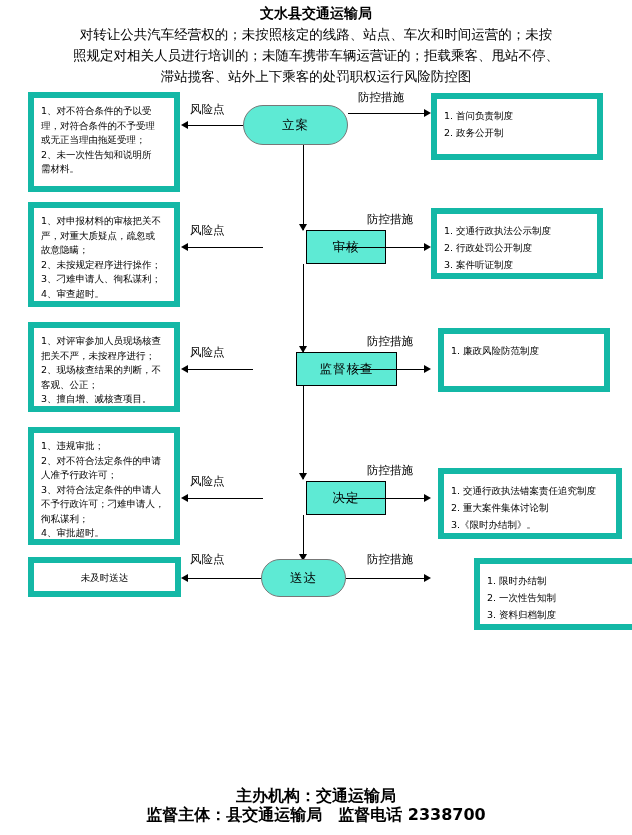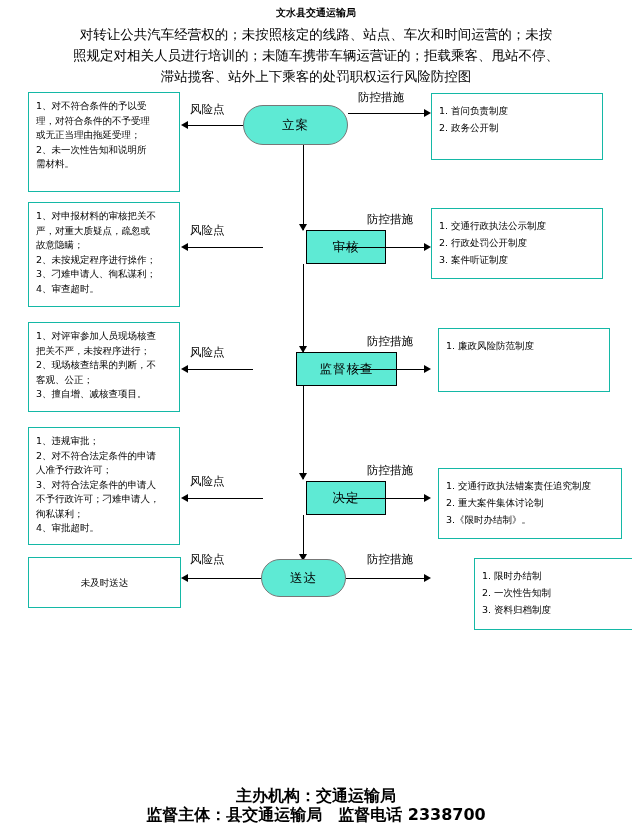--- a/index.html
+++ b/index.html
@@ -14,35 +14,35 @@
     font-family: "DejaVu Sans", "Liberation Sans", sans-serif;
     color: #000000;
     overflow: hidden;
   }
   .abs { position: absolute; box-sizing: border-box; }
 
   
   #header-title {
     top: 4px; left: 0; width: 632px;
     text-align: center;
-    font-size: 10px;
+    font-size: 14px;
     font-weight: bold;
     line-height: 18px;
   }
   #header-subtitle {
     top: 24px; left: 18px; width: 596px;
     text-align: center;
     font-size: 13.5px;
     line-height: 21px;
     letter-spacing: 0px;
   }
 
   
   .risk-box, .measure-box, .plain-box {
-    border: 1px solid #14b8a6;
+    border: 6px solid #14b8a6;
     background: #fff;
     font-size: 9.5px;
     line-height: 14.5px;
     padding: 6px 7px 4px 7px;
   }
   .risk-box { width: 152px; }
   .measure-box { width: 172px; font-size: 9.5px; line-height: 17px; padding-top: 8px; }
   .measure-box .ln { white-space: nowrap; }
   .risk-box .ln { }
 
@@ -200,21 +200,21 @@
 <div class="abs arrow-r" style="left:424px; top:494px;"></div>
 <div class="abs measure-box" id="measure-box-4" style="left:438px; top:468px; height:71px; width:184px;">
   <div class="ln">1. 交通行政执法错案责任追究制度</div>
   <div class="ln">2. 重大案件集体讨论制</div>
   <div class="ln">3.《限时办结制》。</div>
 </div>
 
 <div class="abs vline" style="left:303px; top:515px; height:45px;"></div>
 <div class="abs arrow-d" style="left:299px; top:554px;"></div>
 
-<div class="abs plain-box" id="risk-box-5" style="left:28px; top:557px; width:153px; height:51px; display:flex; align-items:center; justify-content:center;">
+<div class="abs plain-box" id="risk-box-5" style="left:28px; top:557px; width:153px; height:40px; display:flex; align-items:center; justify-content:center;">
   <div class="ln">未及时送达</div>
 </div>
 <div class="abs edge-label" style="left:190px; top:552px;">风险点</div>
 <div class="abs hline" style="left:187px; top:578px; width:76px;"></div>
 <div class="abs arrow-l" style="left:181px; top:574px;"></div>
 <div class="abs node rounded" style="left:261px; top:559px; width:85px; height:38px;">
   <span>送达</span>
 </div>
 <div class="abs edge-label" style="left:367px; top:552px;">防控措施</div>
 <div class="abs hline" style="left:346px; top:578px; width:80px;"></div>

